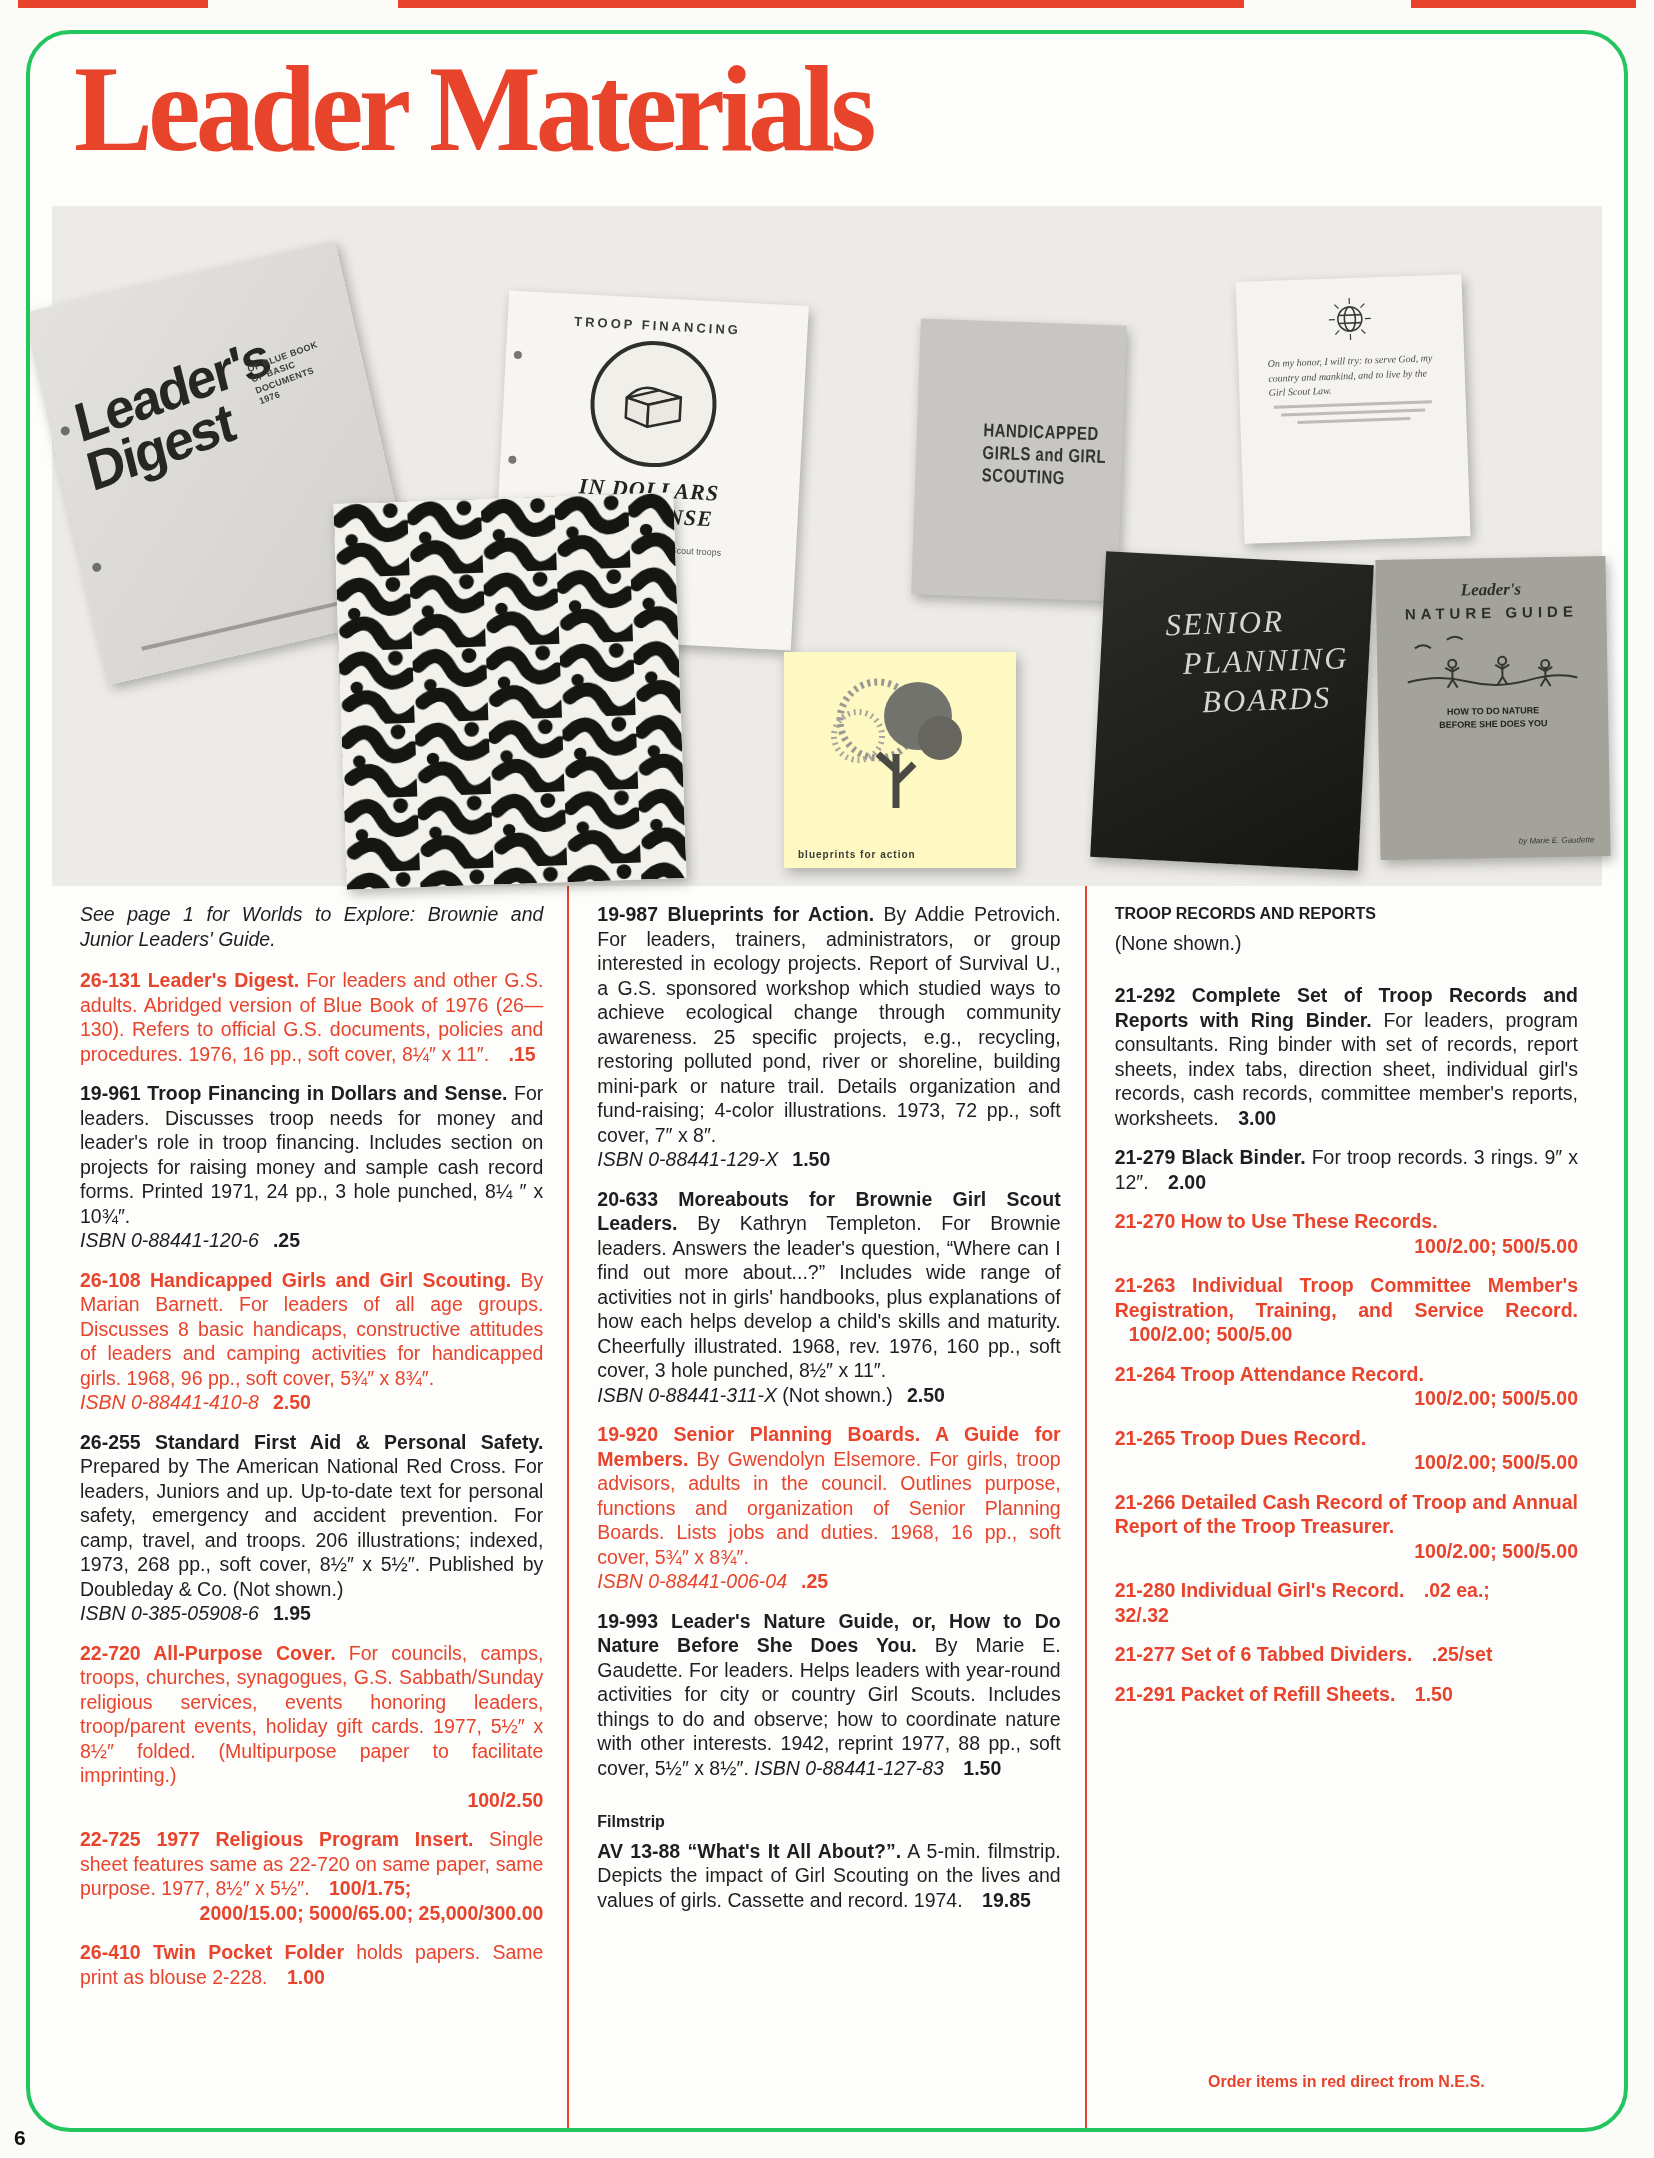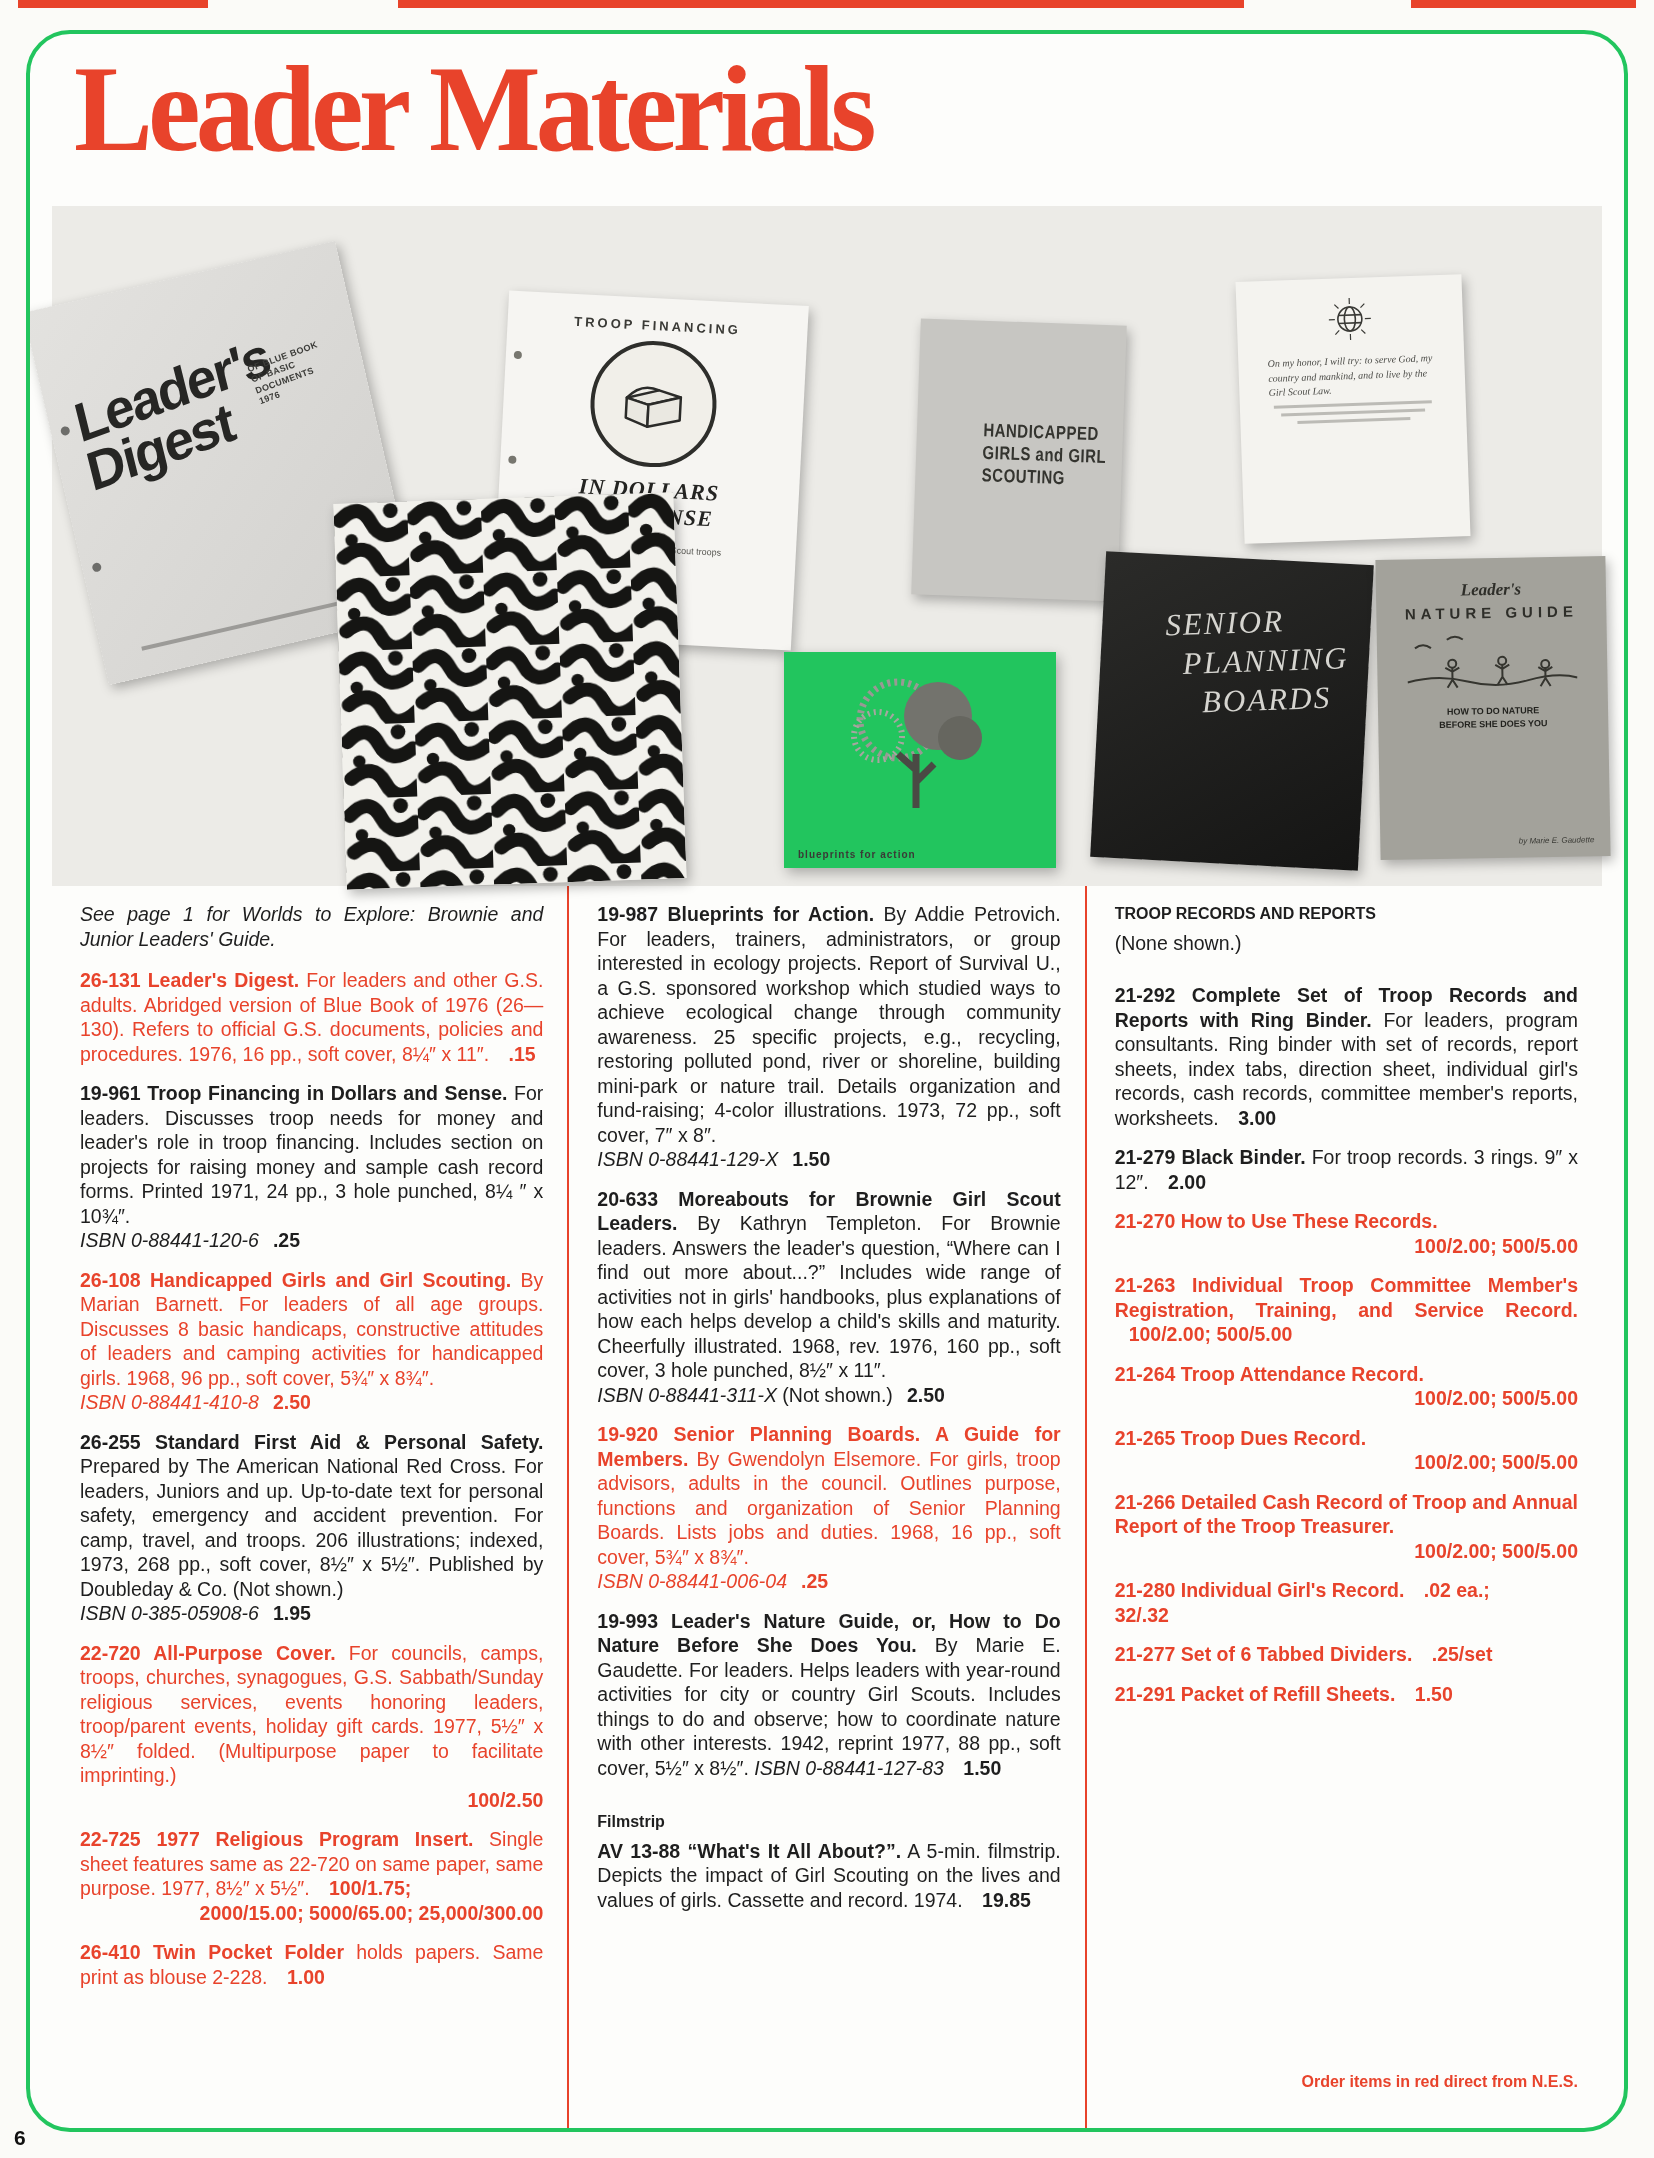--- a/index.html
+++ b/index.html
@@ -55,21 +55,21 @@
     margin:8px auto 10px;display:flex;align-items:center;justify-content:center;background:#f1efe9;}
   .cv-fin .mid{font-family:"Liberation Serif","DejaVu Serif",serif;font-style:italic;font-weight:bold;
     font-size:22px;line-height:1.2;color:#242422;letter-spacing:1px;}
   .cv-fin .tiny{margin-top:14px;font-size:9px;color:#5a5a55;}
 
   
   .cv-pattern{left:288px;top:292px;width:340px;height:386px;transform:rotate(-2deg);z-index:2;background:#f2f1ec;}
   .cv-pattern svg{display:block;width:100%;height:100%;}
 
   
-  .cv-tree{left:732px;top:446px;width:272px;height:216px;background:#22c55e;z-index:2;}
+  .cv-tree{left:732px;top:446px;width:232px;height:216px;background:#fef9c3;z-index:2;}
   .cv-tree svg{display:block;margin:6px auto 0;}
   .cv-tree .cap{position:absolute;left:14px;bottom:8px;font-size:10px;font-weight:bold;
     letter-spacing:1px;color:#3a3a36;}
 
   
   .cv-hand{left:864px;top:116px;width:206px;height:276px;background:#c7c6c2;
     transform:rotate(2deg);z-index:1;}
   .cv-hand .blk{position:absolute;right:16px;top:98px;text-align:left;
     font-weight:bold;font-size:15px;line-height:1.2;letter-spacing:.5px;color:#34342f;
     transform:scaleY(1.25);transform-origin:top right;}
@@ -113,21 +113,21 @@
   .lead{font-weight:bold;}
   .bold{font-weight:bold;}
   .price{font-weight:bold;padding-left:14px;}
   .isbn{font-style:italic;}
   .isbn-line{display:block;}
   .price-right{display:block;text-align:right;font-weight:bold;}
   .price-left{display:block;font-weight:bold;}
   .sec-head{font-weight:bold;font-size:16px;margin:30px 0 4px;text-align:left;}
   .sec-sub{margin:0 0 28px;text-align:left;}
   .col3 .sec-head{margin-top:0;}
-  .nes-note{margin-top:auto;font-size:16px;font-weight:bold;color:#e8432b;text-align:right;}
+  .nes-note{margin-top:auto;font-size:16px;font-weight:bold;color:#e8432b;text-align:center;}
   .page-num{position:absolute;left:14px;bottom:8px;font-weight:bold;font-size:21px;color:#111;}
 </style>
 </head>
 <body>
 
 <div class="trim t1"></div>
 <div class="trim t2"></div>
 <div class="trim t3"></div>
 
 <div class="frame">

